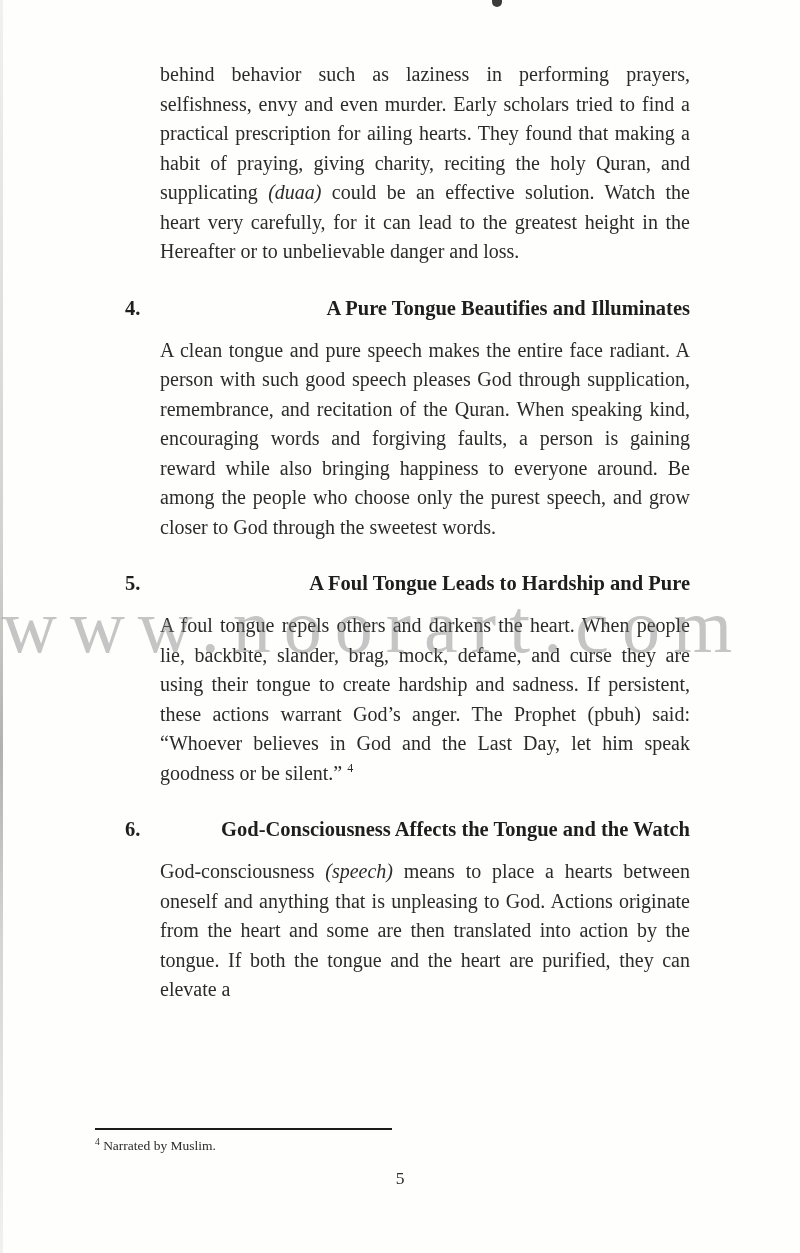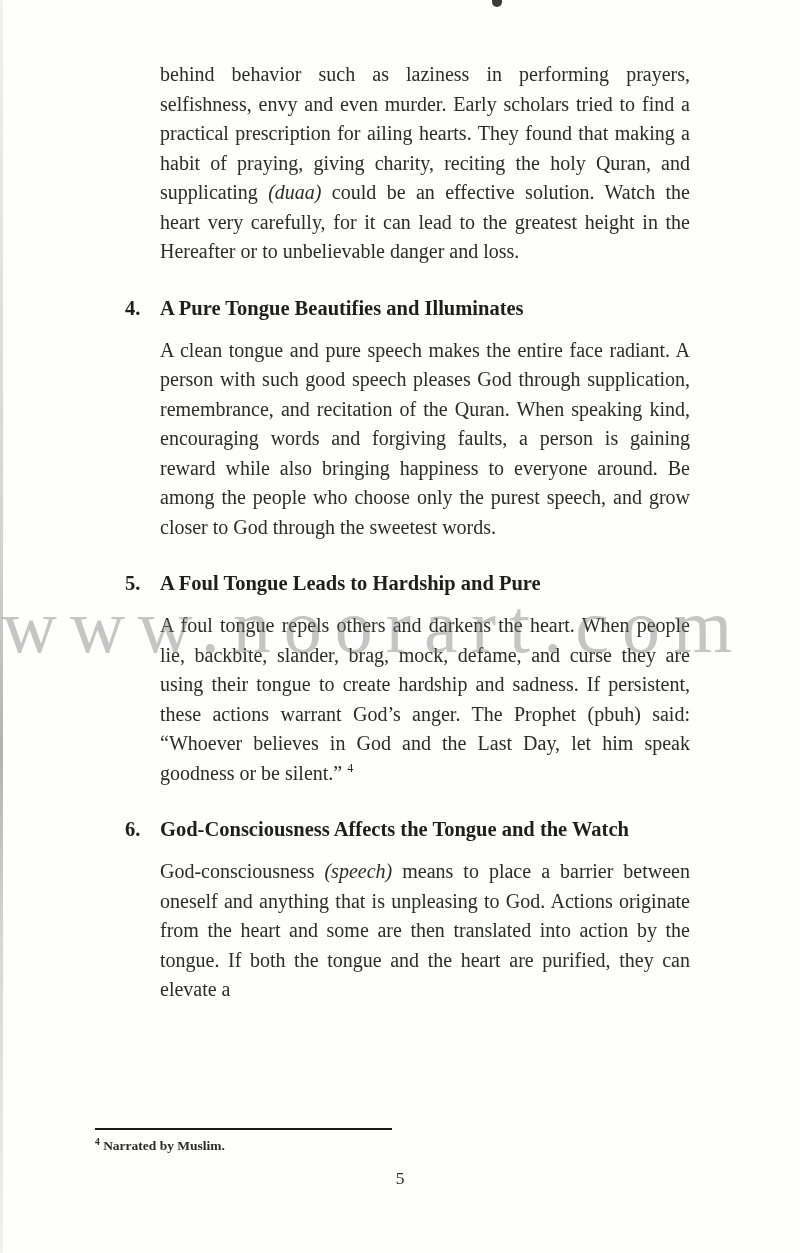--- a/index.html
+++ b/index.html
@@ -73,20 +73,21 @@
     font-size: 20.5px;
     line-height: 30px;
     color: #1e1e1e;
   }
   .section-heading .num {
     width: 35px;
     flex: 0 0 35px;
   }
   .section-heading .title {
     flex: 1;
+    text-align: right;
   }
   sup.fn-ref {
     font-size: 12px;
     line-height: 0;
     vertical-align: super;
   }
   .footnote {
     position: absolute;
     left: 95px;
     top: 1128px;
@@ -96,21 +97,20 @@
     width: 297px;
     height: 2px;
     background: #1c1c1c;
     margin-bottom: 7px;
   }
   .footnote-text {
     margin: 0;
     font-size: 13.5px;
     line-height: 18px;
     color: #2b2b2b;
-    font-weight: bold;
   }
   .footnote-text sup {
     font-size: 9.5px;
     line-height: 0;
     vertical-align: super;
   }
   .page-number {
     position: absolute;
     top: 1168px;
     left: 0;
@@ -149,21 +149,21 @@
         <span class="title">A Foul Tongue Leads to Hardship and Pure</span>
       </div>
       <p class="body-par"><span>A foul tongue repels others and darkens the heart. When people lie, backbite, slander, brag, mock, defame, and curse they are using their tongue to create hardship and sadness. If persistent, these actions warrant God’s anger. The Prophet (pbuh) said: “Whoever believes in God and the Last Day, let him speak goodness or be silent.” </span><sup class="fn-ref">4</sup></p>
     </div>
 
     <div class="section">
       <div class="section-heading">
         <span class="num">6.</span>
         <span class="title">God-Consciousness Affects the Tongue and the Watch</span>
       </div>
-      <p class="body-par"><span>God-consciousness </span><i>(speech)</i><span> means to place a barrier between oneself and anything that is unpleasing to God. Actions originate from the heart and some are then translated into action by the tongue. If both the tongue and the heart are purified, they can elevate a</span></p>
+      <p class="body-par"><span>God-consciousness </span><i>(speech)</i><span> means to place a hearts between oneself and anything that is unpleasing to God. Actions originate from the heart and some are then translated into action by the tongue. If both the tongue and the heart are purified, they can elevate a</span></p>
     </div>
 
   </div>
 
   <div class="footnote">
     <div class="footnote-rule"></div>
     <p class="footnote-text"><sup>4</sup><span> Narrated by Muslim.</span></p>
   </div>
 
   <div class="page-number">5</div>

